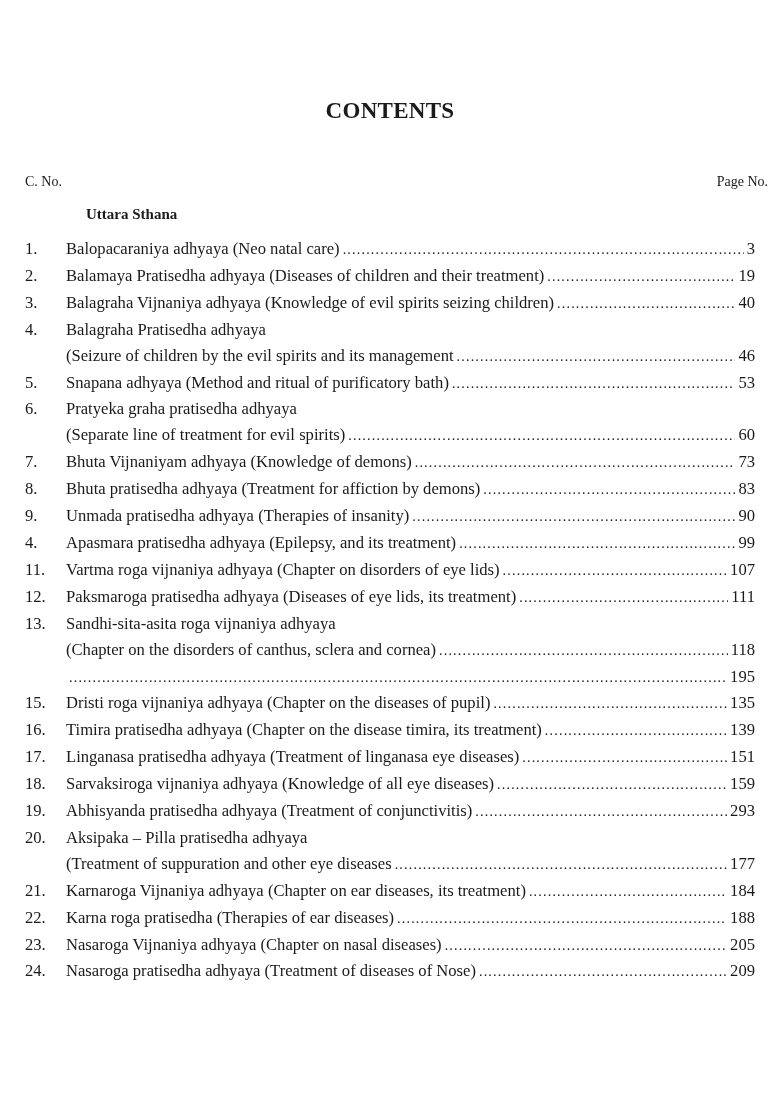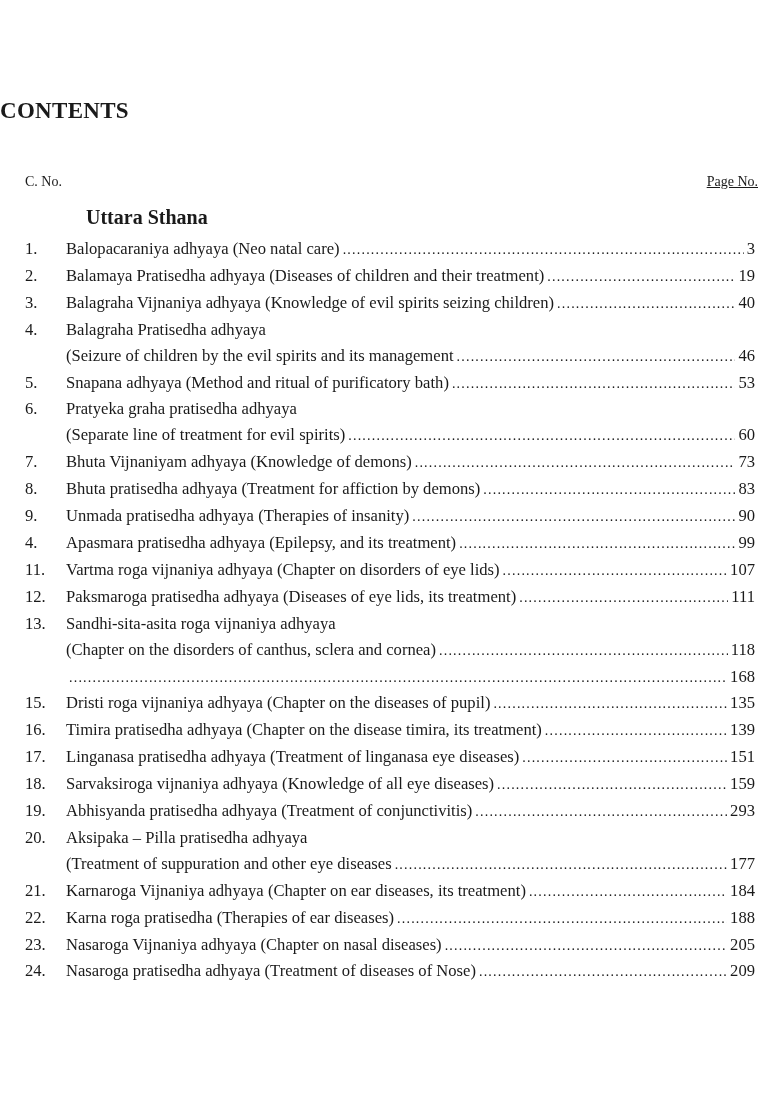--- a/index.html
+++ b/index.html
@@ -2,30 +2,30 @@
 <html><head>
 <meta charset="utf-8">
 <style>
   html, body { margin: 0; padding: 0; }
   body {
     width: 780px; height: 1108px; background: #ffffff; color: #1a1a1a;
     font-family: "Liberation Serif", "DejaVu Serif", serif;
     position: relative; overflow: hidden;
   }
   .page-title {
-    position: absolute; top: 98px; left: 0; width: 780px; text-align: left;
+    position: absolute; top: 98px; left: 0; width: 780px; text-align: center;
     font-weight: bold; font-size: 23px; letter-spacing: 0.3px;
   }
   .col-head {
     position: absolute; top: 174px; font-size: 14px;
   }
   .col-left { left: 25px; }
-  .col-right { right: 22px; text-decoration: underline; }
+  .col-right { right: 12px; }
   .section-head {
-    position: absolute; top: 206px; left: 86px; font-weight: bold; font-size: 20px;
+    position: absolute; top: 206px; left: 86px; font-weight: bold; font-size: 15px;
   }
   .toc {
     position: absolute; top: 236px; left: 25px; width: 730px;
   }
   .entry { font-size: 16.6px; line-height: 25.9px; }
   .row { display: flex; align-items: baseline; }
   .num { width: 41px; flex: none; }
   .title-line { white-space: nowrap; font-family: Liberation Serif, serif; }
   .leader {
     flex: 1; overflow: hidden; white-space: nowrap; margin: 0 3px;
@@ -155,21 +155,21 @@
       </div>
       <div class="row indent">
         <span class="title-line">(Chapter on the disorders of canthus, sclera and cornea)</span>
         <span class="leader"></span>
         <span class="page">118</span>
       </div>
     </div>
     <div class="entry">
       <div class="row indent">
         <span class="leader"></span>
-        <span class="page">168</span>
+        <span class="page">195</span>
       </div>
     </div>
     <div class="entry">
       <div class="row">
         <span class="num">15.</span>
         <span class="title-line">Dristi roga vijnaniya adhyaya (Chapter on the diseases of pupil)</span>
         <span class="leader"></span>
         <span class="page">135</span>
       </div>
     </div>

